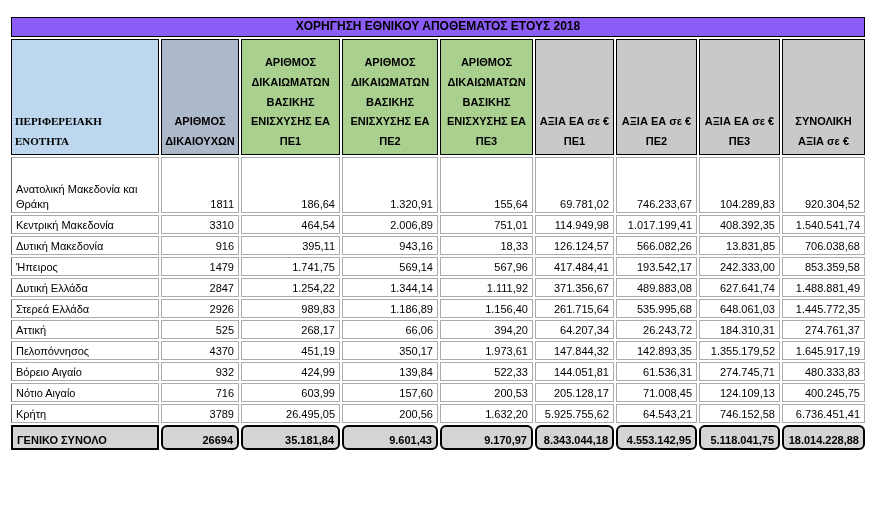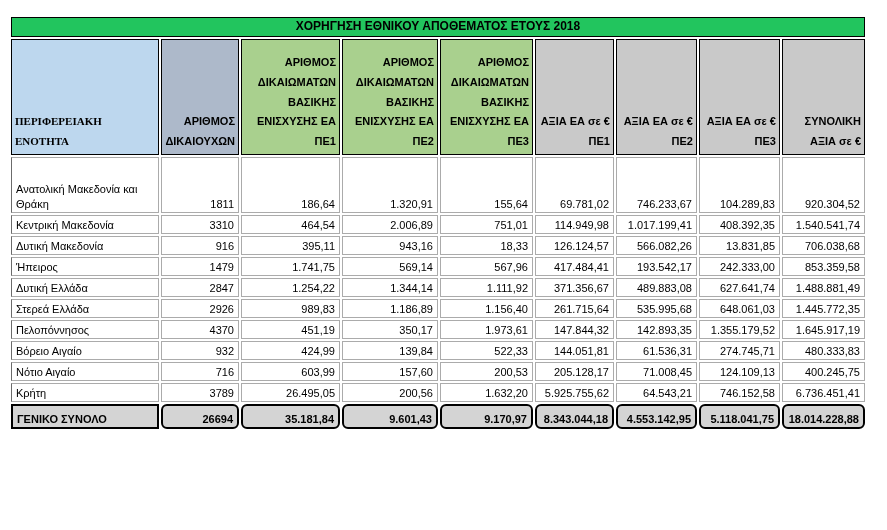--- a/index.html
+++ b/index.html
@@ -17,35 +17,35 @@
   th,td{
     font-size:11px;
     line-height:1.3;
     padding:1px 4px;
     vertical-align:bottom;
     overflow:hidden;
     box-sizing:content-box;
   }
   
   .title-cell{
-    background:#22c55e;
+    background:#8b5cf6;
     border:1.5px solid #000;
     text-align:center;
     vertical-align:middle;
     font-weight:bold;
     font-size:12px;
     height:16px;
     padding:1px 2px;
   }
   
   .head-row th{
     border:1.5px solid #000;
     font-weight:bold;
     white-space:pre-line;
-    text-align:right;
+    text-align:center;
     height:110px;
     line-height:1.8;
     padding:2px 3px;
   }
   .c-blue{background:var(--headerBlue);text-align:left !important;font-family:Liberation Serif, serif;}
   .c-bluegray{background:var(--headerBlueGray);}
   .c-green{background:var(--headerGreen);}
   .c-gray{background:var(--headerGray);}
   
   tbody td{
@@ -175,20 +175,31 @@
           <td class="num">2926</td>
           <td class="num">989,83</td>
           <td class="num">1.186,89</td>
           <td class="num">1.156,40</td>
           <td class="num">261.715,64</td>
           <td class="num">535.995,68</td>
           <td class="num">648.061,03</td>
           <td class="num">1.445.772,35</td>
         </tr>
         <tr>
+          <td>Αττική</td>
+          <td class="num">525</td>
+          <td class="num">268,17</td>
+          <td class="num">66,06</td>
+          <td class="num">394,20</td>
+          <td class="num">64.207,34</td>
+          <td class="num">26.243,72</td>
+          <td class="num">184.310,31</td>
+          <td class="num">274.761,37</td>
+        </tr>
+        <tr>
           <td>Πελοπόννησος</td>
           <td class="num">4370</td>
           <td class="num">451,19</td>
           <td class="num">350,17</td>
           <td class="num">1.973,61</td>
           <td class="num">147.844,32</td>
           <td class="num">142.893,35</td>
           <td class="num">1.355.179,52</td>
           <td class="num">1.645.917,19</td>
         </tr>

